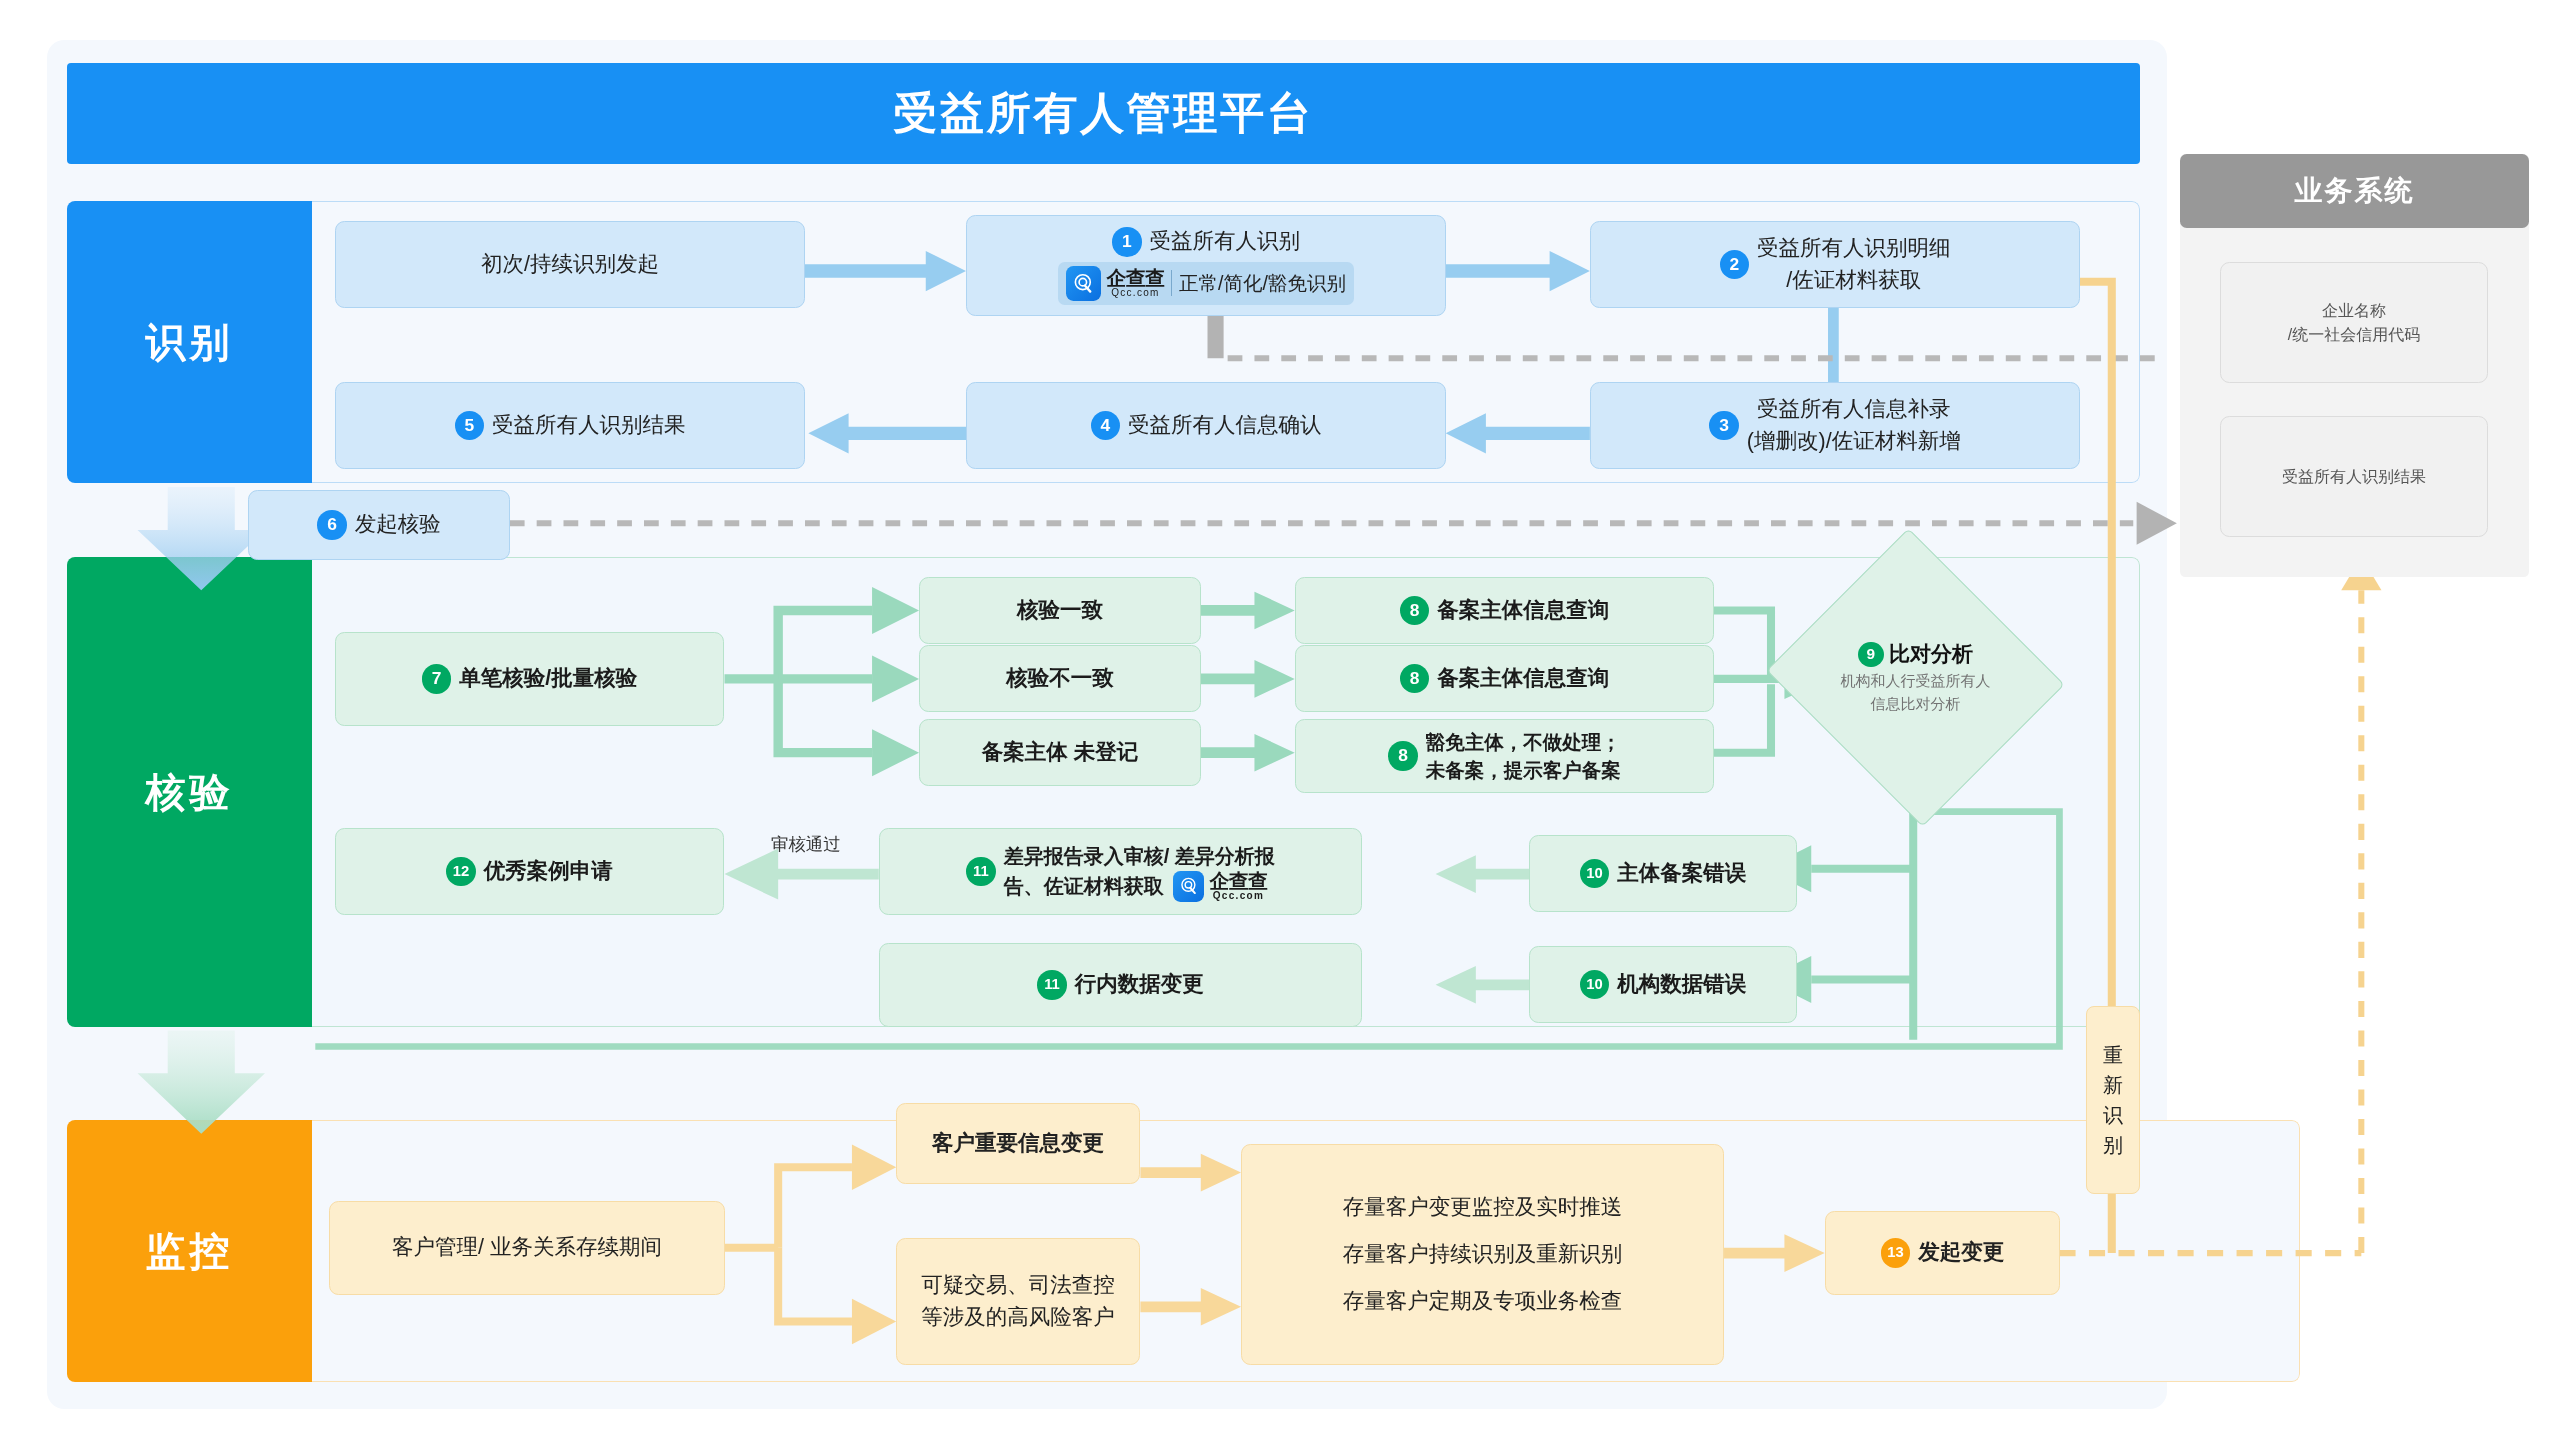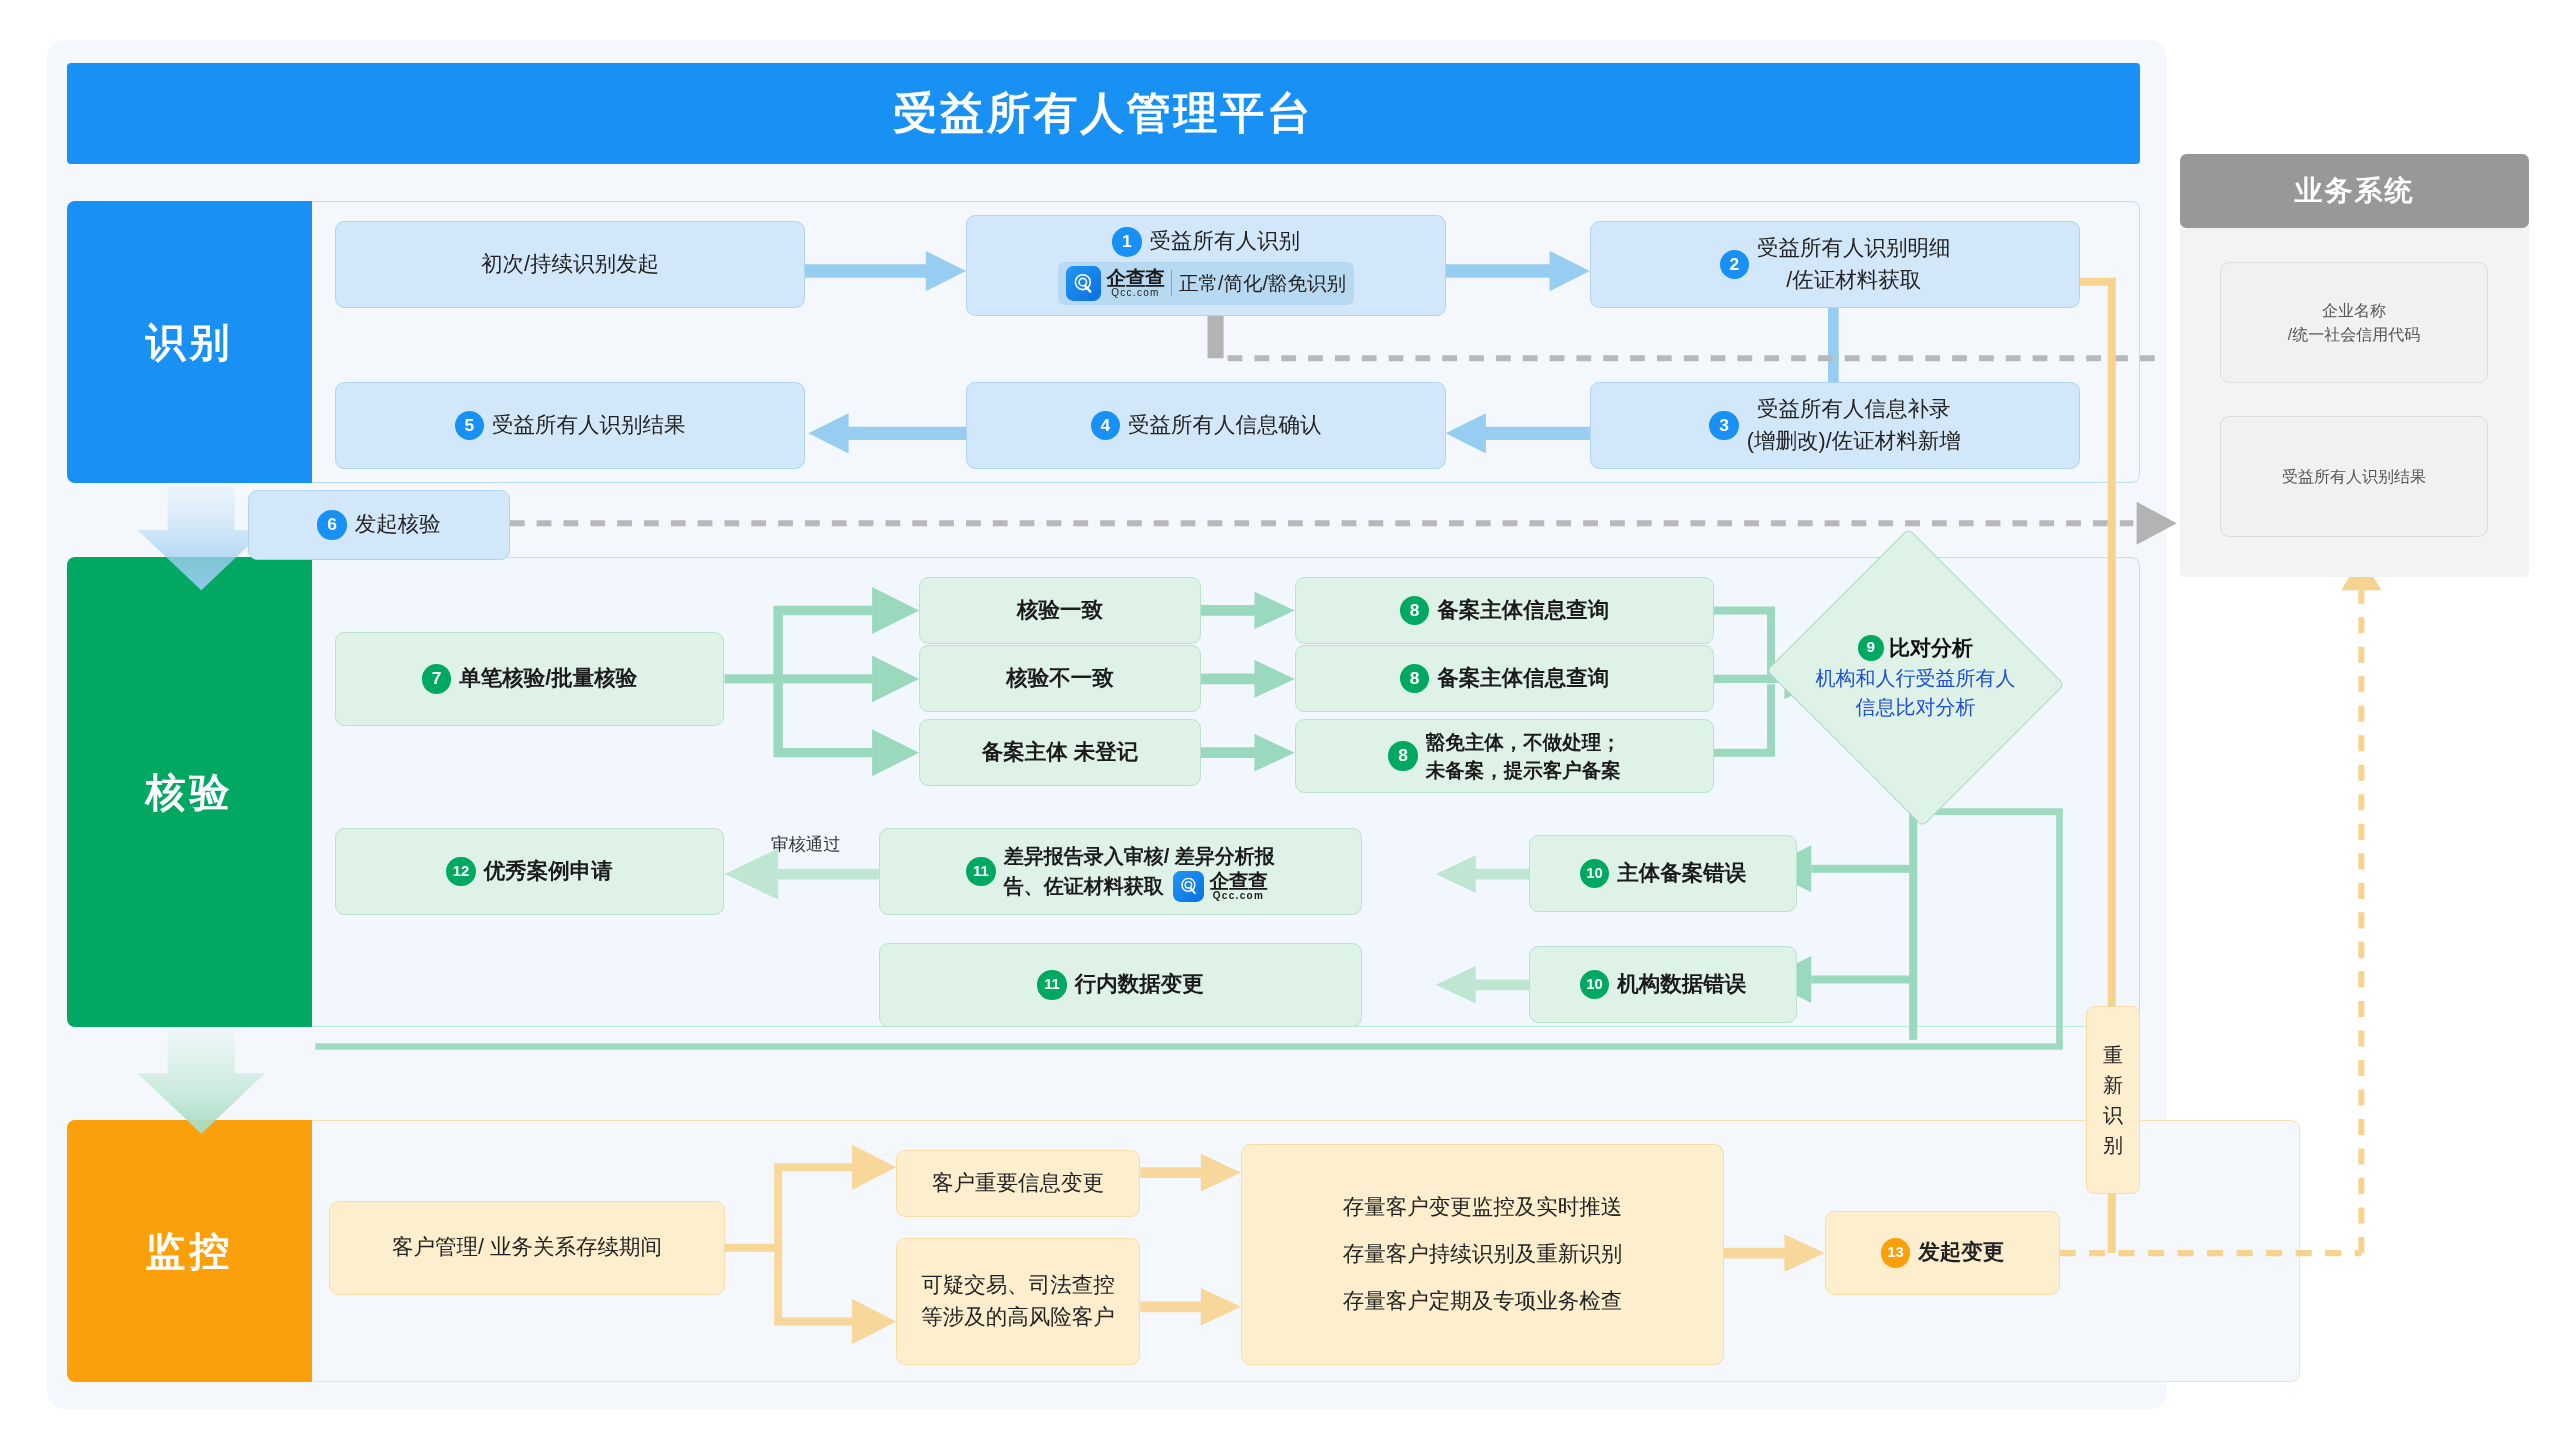--- a/index.html
+++ b/index.html
@@ -74,21 +74,21 @@
   .qcc-sep{ width:1.3px; height:25.5px; background:#7aa9cd; }
   .qcc-note{ font-size:19.5px; color:#222; }
 
   
   .diamond-wrap{ position:absolute; width:221px; height:201px; }
   .diamond{ position:absolute; inset:0; background:#dff2e8; border:1.3px solid #a9dcc2;
      transform:rotate(45deg); border-radius:5.4px; }
   .diamond-txt{ position:absolute; inset:0; display:flex; flex-direction:column;
      align-items:center; justify-content:center; line-height:1.35; }
   .diamond-title{ display:flex; align-items:center; font-size:21px; font-weight:bold; color:#111; }
-  .diamond-sub{ font-size:20px; color:#1d4ed8; margin-top:2.7px; }
+  .diamond-sub{ font-size:15px; color:#737373; margin-top:2.7px; }
 
   
   .svg-layer{ position:absolute; left:0; top:0; width:2576px; height:1449px;
      pointer-events:none; }
 
   
   .biz-col{ position:absolute; left:2180px; top:154px; width:349px; height:423px;
      background:#f3f3f3; border-radius:5.4px; }
   .biz-head{ position:absolute; left:2180px; top:154px; width:349px; height:74px;
      background:#989898; border-radius:6.7px; display:flex; align-items:center;
@@ -351,21 +351,21 @@
     <span class="badge b-green" style="font-size:14.8px;">12</span>
     <span class="txt">优秀案例申请</span>
   </div>
 
   <div class="edge-label" style="left:771px; top:832px;">审核通过</div>
 
   <div class="node n-orange" style="left:329px; top:1201px; width:396px; height:94px; font-weight:normal;">
     <span class="txt">客户管理/ 业务关系存续期间</span>
   </div>
 
-  <div class="node n-orange" style="left:896px; top:1150px; width:244px; height:67px; font-weight:normal;">
+  <div class="node n-orange" style="left:896px; top:1103px; width:244px; height:81px; font-weight:bold;">
     <span class="txt">客户重要信息变更</span>
   </div>
 
   <div class="node n-orange" style="left:896px; top:1238px; width:244px; height:127px; font-weight:normal;">
     <span class="txt">
       <span>可疑交易、司法查控</span><br>
       <span>等涉及的高风险客户</span>
     </span>
   </div>
 

